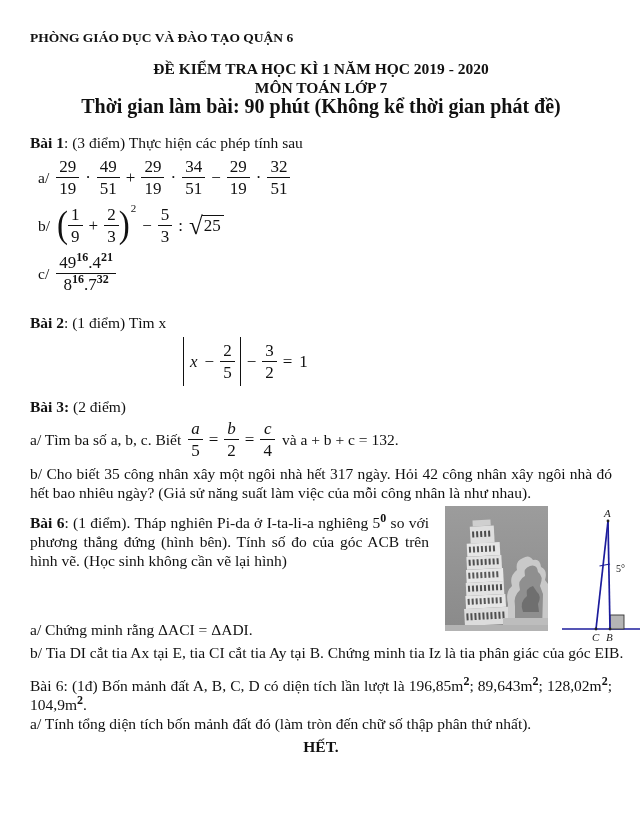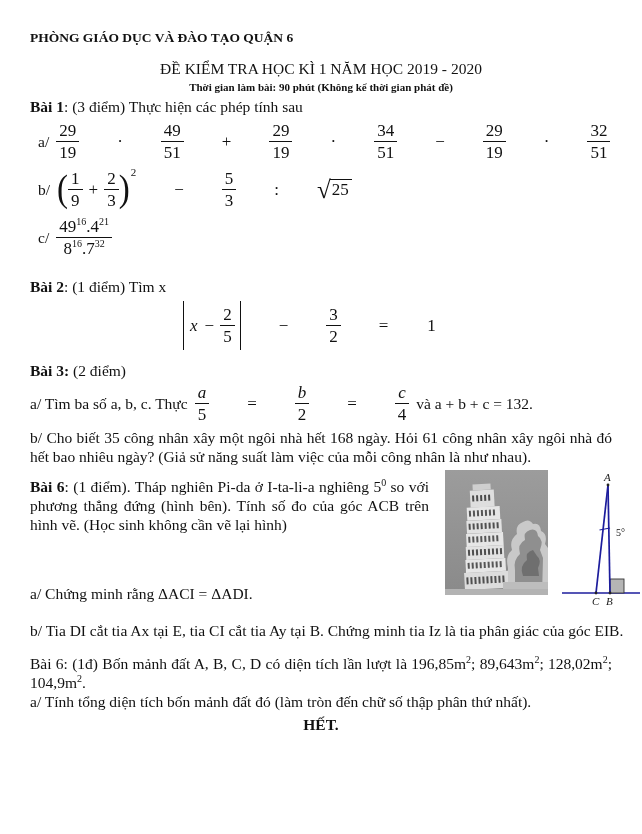--- a/index.html
+++ b/index.html
@@ -4,70 +4,71 @@
 <style>
   html,body{margin:0;padding:0;background:#fff;}
   body{
     width:642px;height:834px;position:relative;overflow:hidden;
     font-family:"Liberation Serif","DejaVu Serif",serif;
     color:#111;font-size:15.5px;line-height:19px;
   }
   .page{padding:30px 30px 0 30px;}
   .dept{font-weight:bold;font-size:13.5px;line-height:16px;font-family:Liberation Serif, serif;}
   .titles{text-align:center;margin-top:13px;}
-  .t1,.t2{font-weight:normal;font-size:15.5px;line-height:19px;}
-  .t3{font-weight:bold;font-size:11px;line-height:19px;}
+  .t1,.t2{font-weight:bold;font-size:15.5px;line-height:19px;}
+  .t3{font-weight:bold;font-size:20px;line-height:19px;}
   b.h{font-weight:bold;}
   p{margin:0;}
   .just{text-align:justify;}
-  sup{font-size:10px;line-height:0;vertical-align:super;}
+  sup{font-size:12px;line-height:0;vertical-align:super;font-weight:bold;}
 
   
-  .math{display:inline-flex;align-items:center;font-size:17px;line-height:1;gap:32px;}
+  .math{display:inline-flex;align-items:center;font-size:17px;line-height:1;}
   .mfrac{display:inline-flex;flex-direction:column;text-align:center;}
   .mfrac .num{padding:1px 3px 2px 3px;border-bottom:1.3px solid #111;line-height:17px;}
   .mfrac .den{padding:2px 3px 1px 3px;line-height:17px;}
   .mop{margin:0 6px;}
   .mtx{margin:0 1px;}
   .mabs{display:inline-flex;align-items:center;border-left:1.3px solid #111;border-right:1.3px solid #111;padding:4px 5px;}
   .mgrp{display:inline-flex;align-items:center;}
   .mparen{font-size:33px;font-weight:400;line-height:0.9;transform:scaleY(1.12);}
   .gsup{align-self:flex-start;font-size:11px;margin:-2px 0 0 1px;}
   .msqrt{display:inline-flex;align-items:flex-start;}
   .rad{font-size:25px;line-height:22px;margin-right:-1px;}
   .radic{border-top:1.4px solid #111;padding:1px 3px 0 2px;line-height:17px;}
 
   .prob-item{display:flex;align-items:center;margin:5px 0 7px 8px;}
   .prob-item .lbl{margin-right:7px;}
 
-  .b1{}
+  .b1{margin-top:17px;}
   .b2{margin-top:19px;}
   .eqrow{margin:5px 0 5px 153px;}
   .b3{margin-top:11px;}
   .b3a{display:flex;align-items:center;margin:3px 0 4px 0;white-space:nowrap;}
   .b3a .gap{margin:0 7px;}
   .b4{margin-top:11px;}
   .fig{float:right;width:205px;height:138px;margin:-7px -28px 4px 6px;position:relative;}
   .photo{position:absolute;left:10px;top:0;}
   .diagram{position:absolute;left:125px;top:2px;}
   .b5{margin-top:50px;}
-  .b5 .sub{margin-top:18px;}
+  .b5 .sub{margin-top:4px;}
   .nowrap{white-space:nowrap;}
   .b6{margin-top:14px;}
   .footer{text-align:center;font-weight:bold;margin-top:4px;}
 </style>
 </head>
 <body>
 
 <div class="page">
 
   <div class="dept">PHÒNG GIÁO DỤC VÀ ĐÀO TẠO QUẬN 6</div>
 
   <div class="titles">
     <div class="t1">ĐỀ KIỂM TRA HỌC KÌ 1 NĂM HỌC 2019 - 2020</div>
+    <div class="t2">MÔN TOÁN LỚP 7</div>
     <div class="t3">Thời gian làm bài: 90 phút (Không kể thời gian phát đề)</div>
   </div>
 
   <div class="b1">
     <p><b class="h">Bài 1</b><span>: (3 điểm) Thực hiện các phép tính sau</span></p>
     <div class="prob-item">
       <span class="lbl">a/</span>
       <span class="math">
           <span class="mfrac">
             <span class="num">29</span>
@@ -159,40 +160,40 @@
           </span>
           <span class="mop">=</span>
           <span class="mtx">1</span>
         </span>
     </div>
   </div>
 
   <div class="b3">
     <p><b class="h">Bài 3:</b><span> (2 điểm)</span></p>
     <div class="b3a">
-      <span>a/ Tìm ba số a, b, c. Thực</span>
+      <span>a/ Tìm ba số a, b, c. Biết</span>
       <span class="math gap">
           <span class="mfrac">
             <span class="num"><i>a</i></span>
             <span class="den">5</span>
           </span>
           <span class="mop">=</span>
           <span class="mfrac">
             <span class="num"><i>b</i></span>
             <span class="den">2</span>
           </span>
           <span class="mop">=</span>
           <span class="mfrac">
             <span class="num"><i>c</i></span>
             <span class="den">4</span>
           </span>
         </span>
       <span>và a + b + c = 132.</span>
     </div>
-    <p class="just">b/ Cho biết 35 công nhân xây một ngôi nhà hết 168 ngày. Hỏi 61 công nhân xây ngôi nhà đó hết bao nhiêu ngày? (Giả sử năng suất làm việc của mỗi công nhân là như nhau).</p>
+    <p class="just">b/ Cho biết 35 công nhân xây một ngôi nhà hết 317 ngày. Hỏi 42 công nhân xây ngôi nhà đó hết bao nhiêu ngày? (Giả sử năng suất làm việc của mỗi công nhân là như nhau).</p>
   </div>
 
   <div class="b4">
     <div class="fig">
       <svg class="photo" width="103" height="125" viewBox="0 0 103 125">
         <defs>
           <linearGradient id="sky" x1="0" y1="0" x2="0" y2="1">
             <stop offset="0" stop-color="#9c9c9c"></stop>
               <stop offset="1" stop-color="#8a8a8a"></stop>
           </linearGradient>

